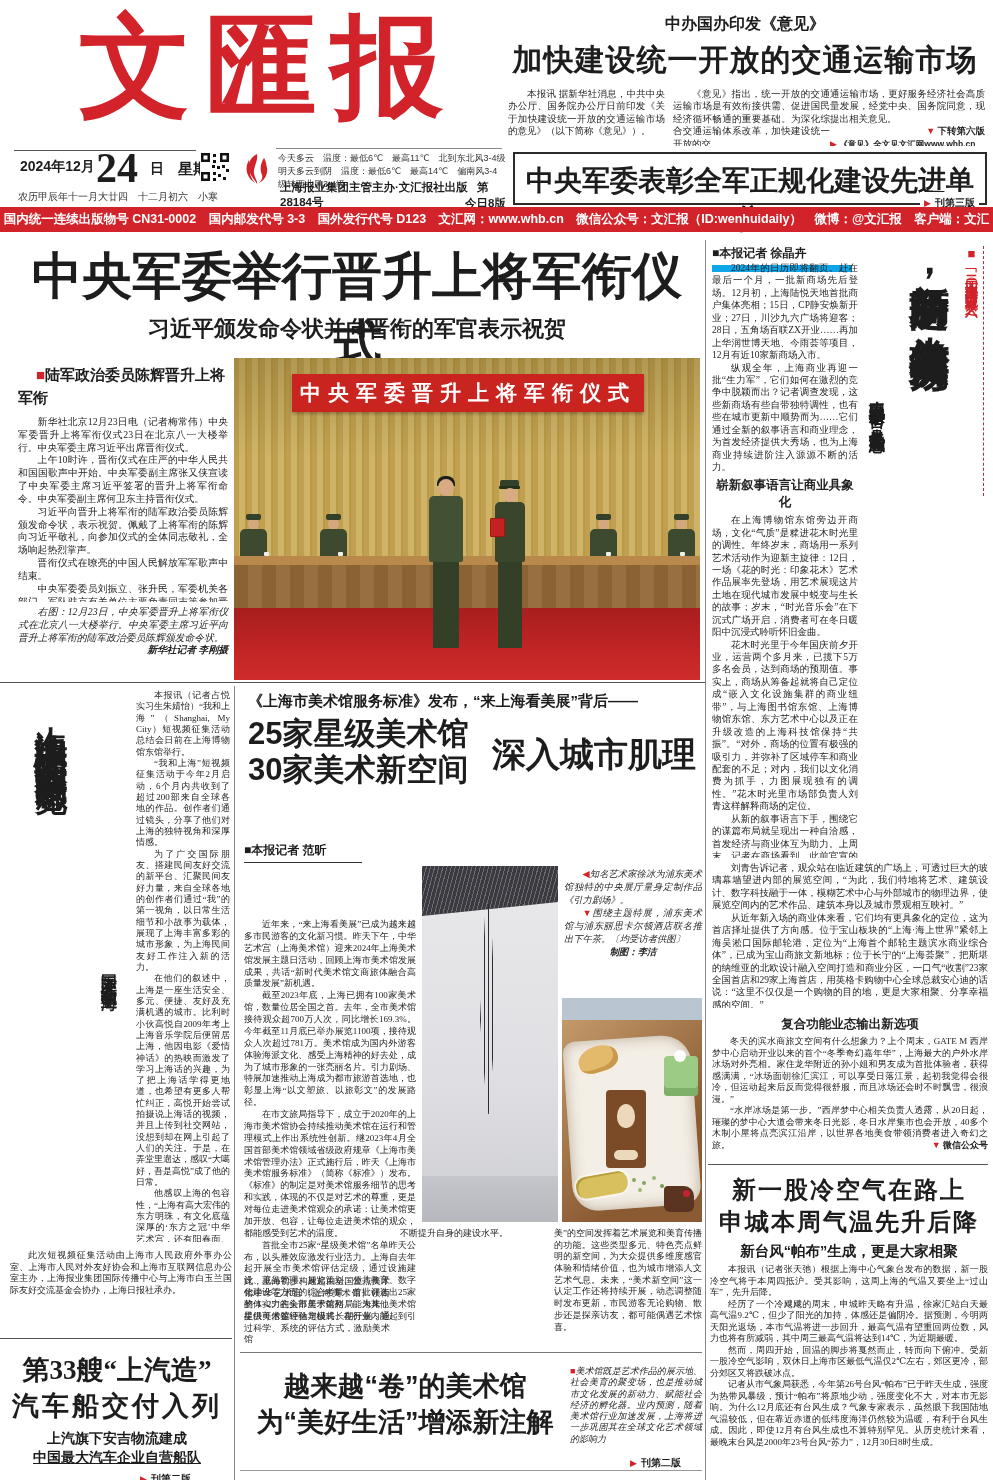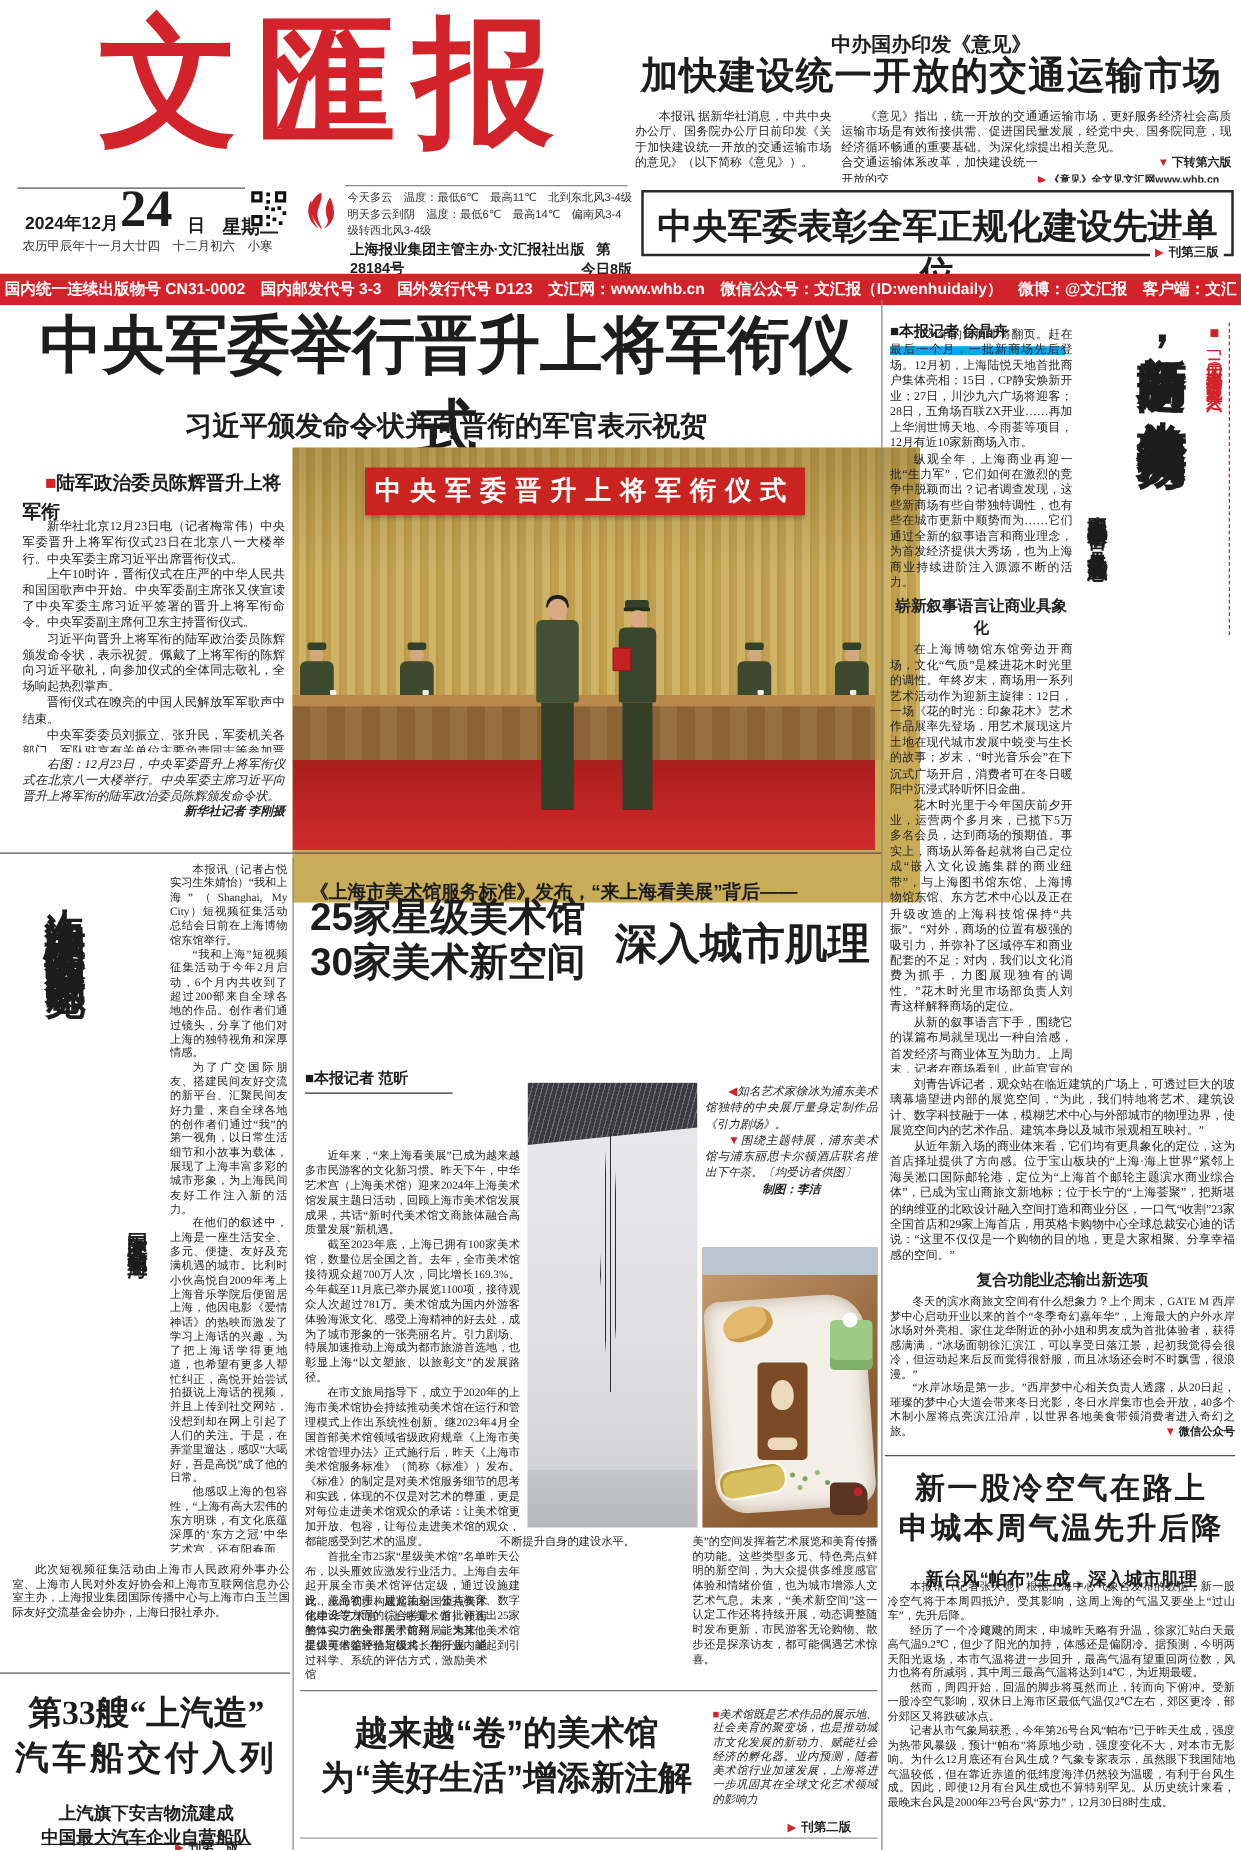--- a/index.html
+++ b/index.html
@@ -2,37 +2,37 @@
 <html><head>
 <meta charset="utf-8">
 <style>
   html,body{margin:0;padding:0;background:#e9e9e9;}
   .page{position:relative;width:993px;height:1480px;background:#ffffff;overflow:hidden;
         font-family:"Liberation Serif","DejaVu Serif",serif;color:#1d1d1d;}
   .sans{font-family:"Liberation Sans","DejaVu Sans",sans-serif;}
   .serif{font-family:"Liberation Serif","DejaVu Serif",serif;}
   .abs{position:absolute;}
   .red{color:#d2232a;}
-  .bold{font-weight:bold;margin-top:12px;}
+  .bold{font-weight:bold;}
   .center{text-align:center;}
   .vtext{writing-mode:vertical-rl;}
   .bodytext{font-size:9.5px;line-height:1.31;text-align:justify;color:#242424;}
   .bodytext p{margin:0;text-indent:2em;}
   .bodytext p.noind{text-indent:0;}
   .crosshead{font-family:"Liberation Sans","DejaVu Sans",sans-serif;font-weight:bold;
              text-align:center;text-indent:0 !important;font-size:12.5px;margin:4px 0 !important;}
   .kaiti{font-style:italic;}
   .hline{position:absolute;background:#555;height:1px;}
   .vline{position:absolute;background:#888;width:1px;}
   .jump{white-space:nowrap;}
   .jump .tri{color:#d2232a;font-size:9px;}
   
   .masthead{font-weight:900;color:#d2232a;letter-spacing:14px;font-size:112px;line-height:1.1;}
   
-  .photo-c{position:absolute;left:234px;top:358px;width:466px;height:364px;overflow:hidden;background:#c9ac58;padding-left:36px;}
+  .photo-c{position:absolute;left:234px;top:358px;width:466px;height:322px;overflow:hidden;background:#c9ac58;}
   .pc-curtain{position:absolute;inset:0;height:250px;
     background:repeating-linear-gradient(90deg,#c0a050 0 5px,#cfb468 5px 11px,#b89a48 11px 13px);}
   .pc-dim{position:absolute;inset:0;height:250px;background:linear-gradient(180deg,rgba(90,70,20,.25),rgba(0,0,0,0) 40%);}
   .pc-banner{position:absolute;left:58px;top:16px;width:352px;height:38px;background:#c9241f;
     color:#fff;font-family:"Liberation Sans","DejaVu Sans",sans-serif;font-weight:bold;font-size:21px;
     letter-spacing:7px;text-align:center;line-height:38px;box-shadow:0 2px 3px rgba(0,0,0,.25);}
   .pc-table{position:absolute;left:0;top:198px;width:466px;height:54px;}
   .pc-table .top{position:absolute;left:0;top:0;width:100%;height:9px;background:#b9894c;}
   .pc-table .front{position:absolute;left:0;top:9px;width:100%;height:45px;
     background:repeating-linear-gradient(90deg,#8a6234 0 14px,#96703e 14px 28px);}
@@ -264,21 +264,21 @@
     <p>冬天的滨水商旅文空间有什么想象力？上个周末，GATE M 西岸梦中心启动开业以来的首个“冬季奇幻嘉年华”，上海最大的户外水岸冰场对外亮相。家住龙华附近的孙小姐和男友成为首批体验者，获得感满满，“冰场面朝徐汇滨江，可以享受日落江景，起初我觉得会很冷，但运动起来后反而觉得很舒服，而且冰场还会时不时飘雪，很浪漫。”</p>
     <p><span>“水岸冰场是第一步。”西岸梦中心相关负责人透露，从20日起，璀璨的梦中心大道会带来冬日光影，冬日水岸集市也会开放，40多个木制小屋将点亮滨江沿岸，以世界各地美食带领消费者进入奇幻之旅。</span>
       <span class="jump" style="float:right;"><span class="tri">▼</span>
       <span class="sans bold" style="font-size:9px;">微信公众号</span></span>
     </p>
   </div>
 
   <div class="hline" style="left:708px;top:1164px;width:280px;"></div>
   <div class="abs serif center" style="left:708px;top:1174px;width:282px;font-size:24px;font-weight:900;letter-spacing:2px;">新一股冷空气在路上</div>
   <div class="abs serif center" style="left:708px;top:1206px;width:282px;font-size:24px;font-weight:900;letter-spacing:2px;">申城本周气温先升后降</div>
-  <div class="abs sans bold center" style="left:708px;top:1242px;width:282px;font-size:14.5px;">新台风“帕布”生成，深入城市肌理</div>
+  <div class="abs sans bold center" style="left:708px;top:1242px;width:282px;font-size:14.5px;">新台风“帕布”生成，更是大家相聚</div>
   <div class="abs bodytext" style="left:710px;top:1264px;width:278px;height:214px;overflow:hidden;font-size:9px;line-height:1.28;">
     <p>本报讯（记者张天弛）根据上海中心气象台发布的数据，新一股冷空气将于本周四抵沪。受其影响，这周上海的气温又要坐上“过山车”，先升后降。</p>
     <p>经历了一个冷飕飕的周末，申城昨天略有升温，徐家汇站白天最高气温9.2℃，但少了阳光的加持，体感还是偏阴冷。据预测，今明两天阳光返场，本市气温将进一步回升，最高气温有望重回两位数，风力也将有所减弱，其中周三最高气温将达到14℃，为近期最暖。</p>
     <p>然而，周四开始，回温的脚步将戛然而止，转而向下俯冲。受新一股冷空气影响，双休日上海市区最低气温仅2℃左右，郊区更冷，部分郊区又将跌破冰点。</p>
     <p>记者从市气象局获悉，今年第26号台风“帕布”已于昨天生成，强度为热带风暴级，预计“帕布”将原地少动，强度变化不大，对本市无影响。为什么12月底还有台风生成？气象专家表示，虽然眼下我国陆地气温较低，但在靠近赤道的低纬度海洋仍然较为温暖，有利于台风生成。因此，即使12月有台风生成也不算特别罕见。从历史统计来看，最晚末台风是2000年23号台风“苏力”，12月30日8时生成。</p>
   </div>
 
   <div class="hline" style="left:0;top:682px;width:705px;"></div>
 
   <div class="abs vtext serif" style="left:28px;top:700px;height:548px;font-size:33px;font-weight:900;letter-spacing:4px;">上海浓浓的人情味让人有家的感觉</div>

